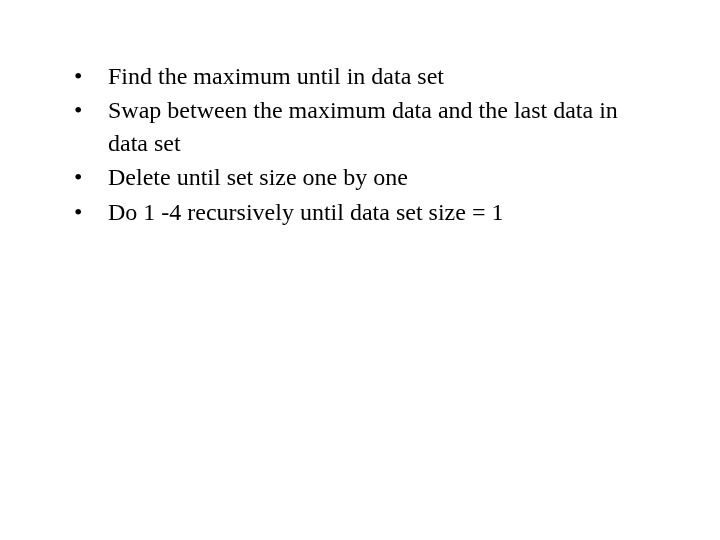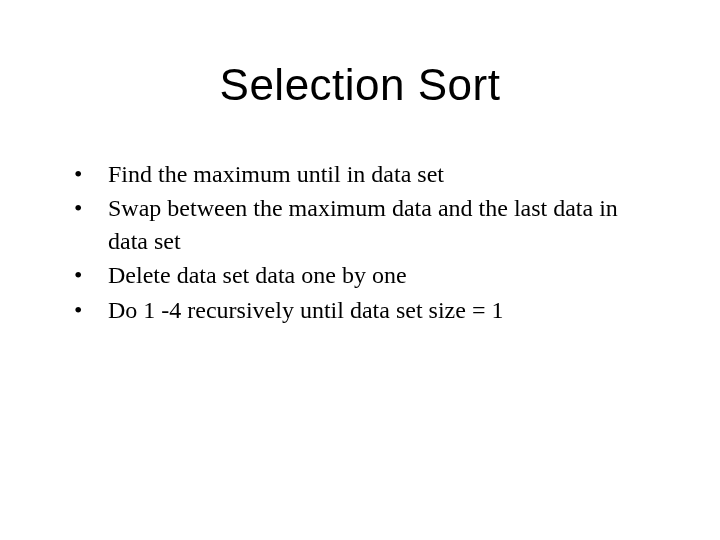--- a/index.html
+++ b/index.html
@@ -42,32 +42,31 @@
       padding-left: 4px;
     }
     .bullet-text {
       flex: 1;
     }
   </style>
 </head>
 <body>
 
 <div class="slide">
-  <h1 class="title">Selection Sort</h1>
   <ul class="bullets">
     <li class="bullet-row">
       <span class="bullet-marker">•</span>
       <span class="bullet-text">Find the maximum until in data set</span>
     </li>
     <li class="bullet-row">
       <span class="bullet-marker">•</span>
       <span class="bullet-text">Swap between the maximum data and the last data in data set</span>
     </li>
     <li class="bullet-row">
       <span class="bullet-marker">•</span>
-      <span class="bullet-text">Delete data set data one by one</span>
+      <span class="bullet-text">Delete until set size one by one</span>
     </li>
     <li class="bullet-row">
       <span class="bullet-marker">•</span>
       <span class="bullet-text">Do 1 -4 recursively until data set size = 1</span>
     </li>
   </ul>
 </div>
 
 </body></html>

